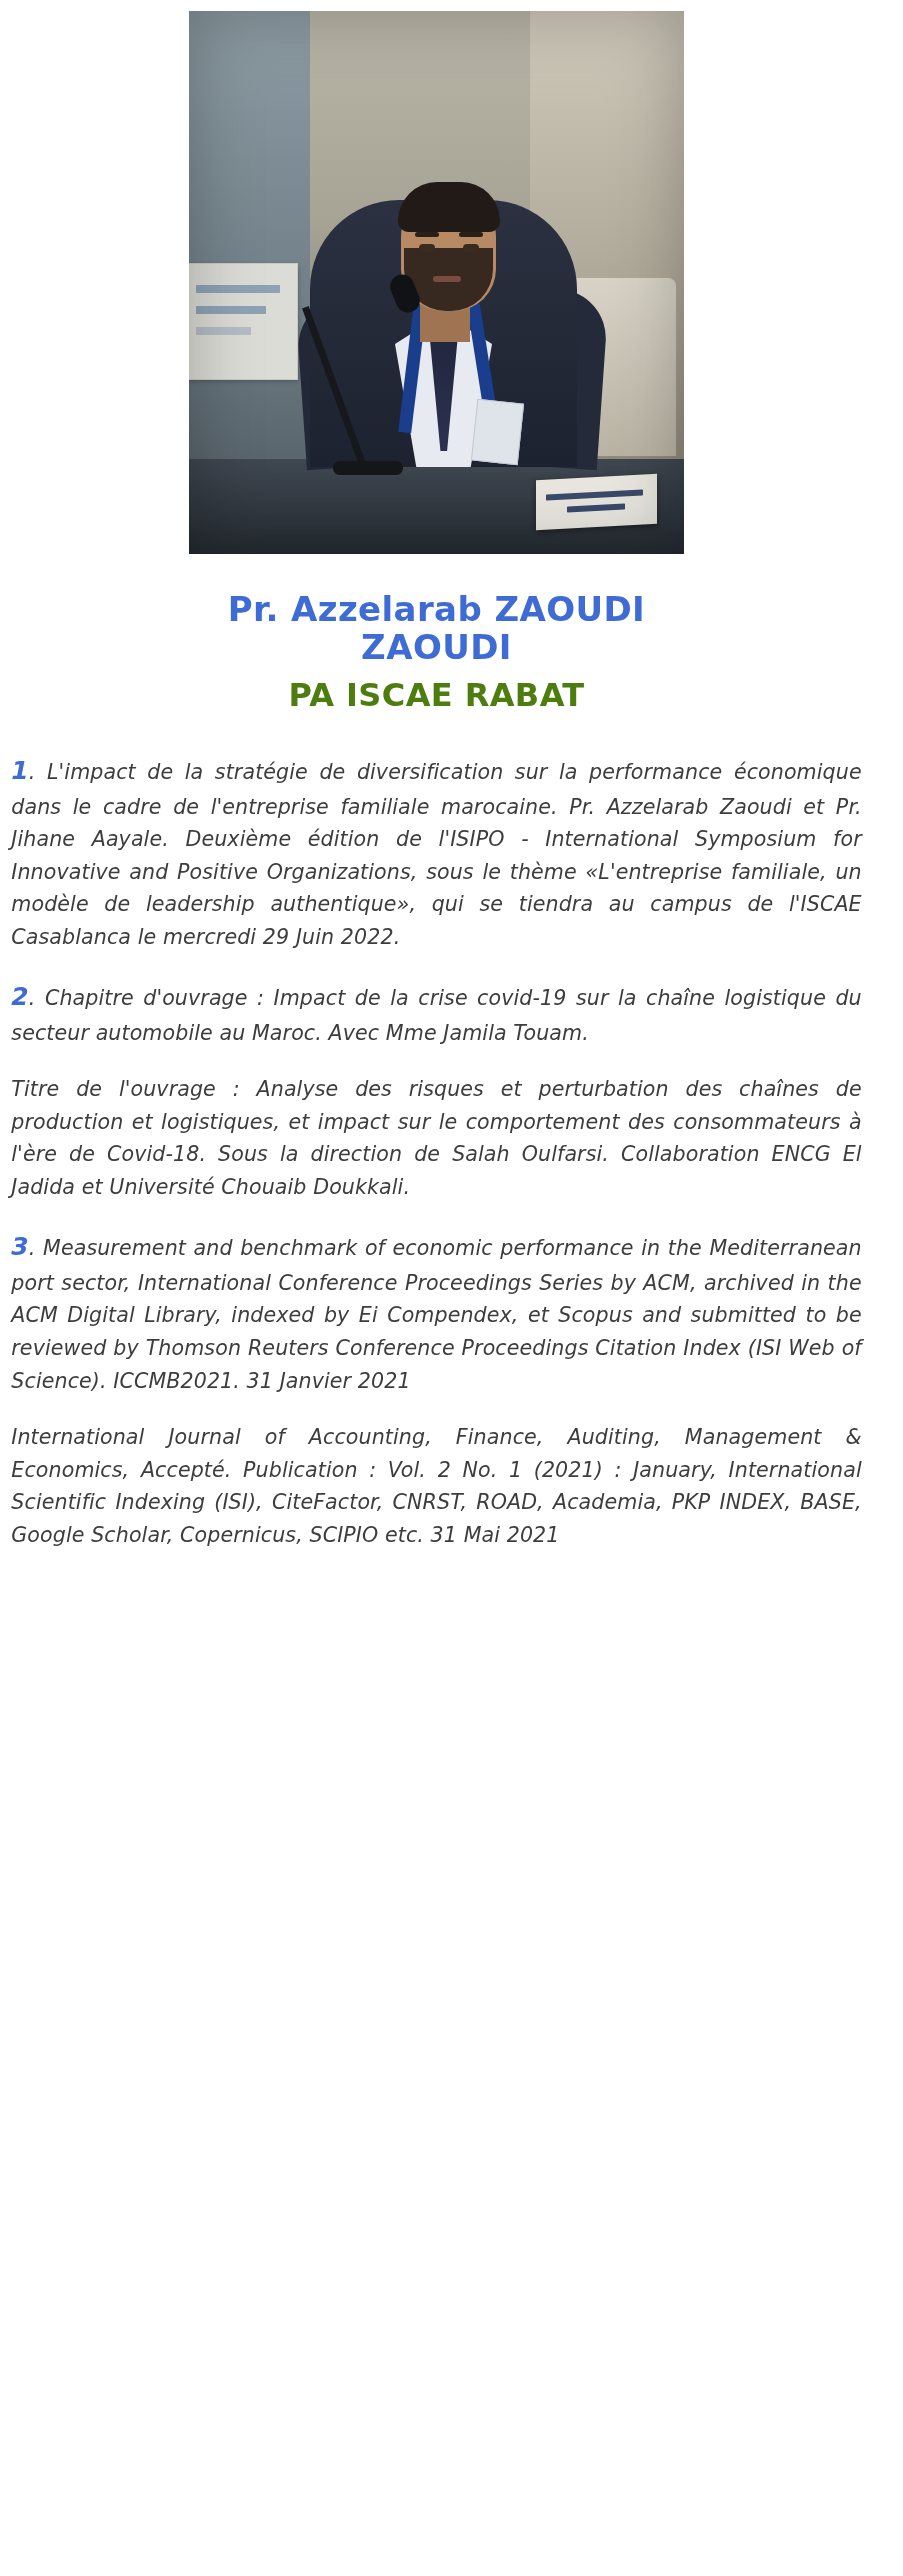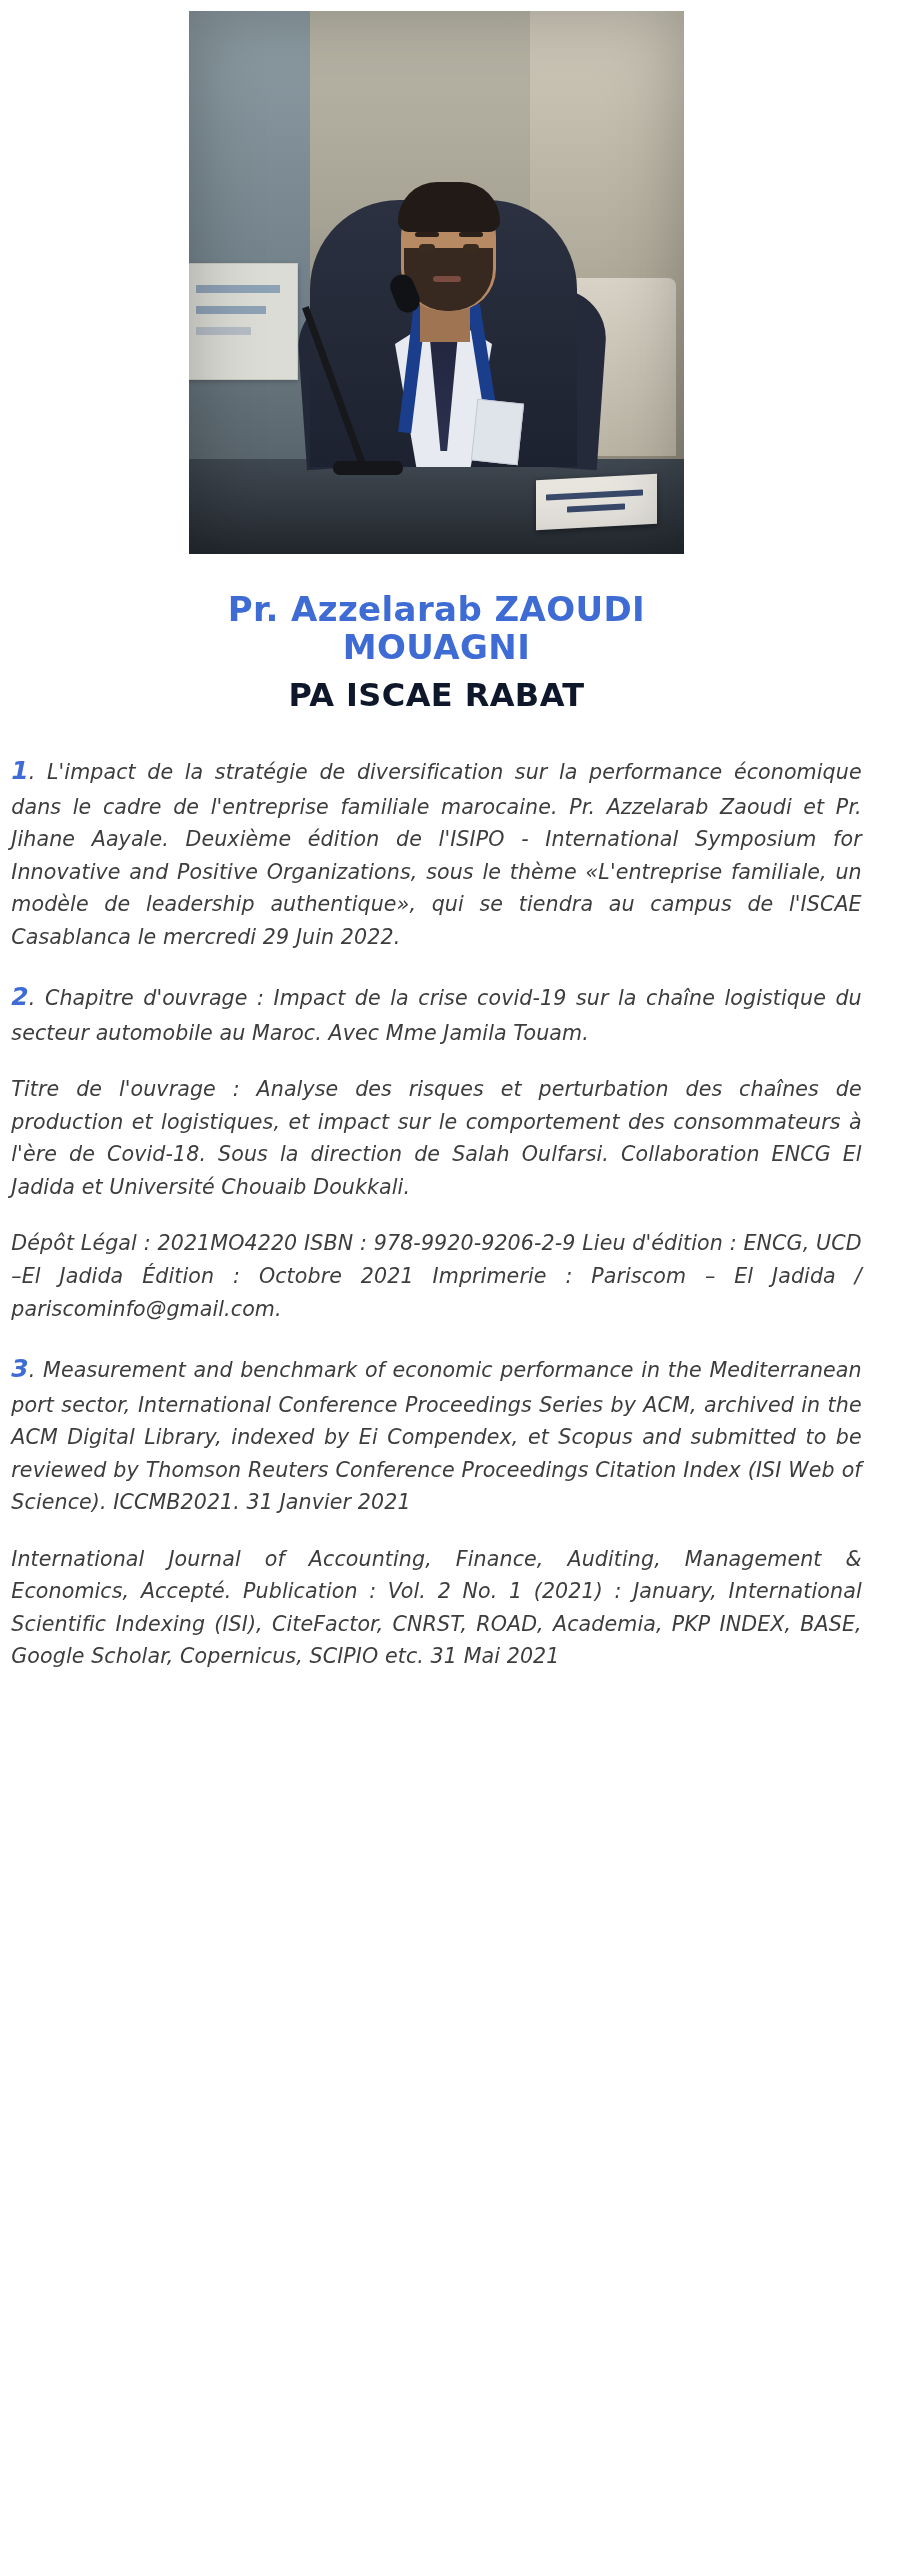--- a/index.html
+++ b/index.html
@@ -238,21 +238,21 @@
   }
   .name {
     color: #3f6cd4;
     font-weight: bold;
     font-size: 34px;
     line-height: 1.12;
     letter-spacing: 0.4px;
   }
   .affil {
     margin-top: 9.7px;
-    color: #0f172a;
+    color: #4d7c0f;
     font-weight: bold;
     font-size: 32px;
     letter-spacing: 0.4px;
   }
 
   .body-text {
     margin-top: 37px;
     font-size: 20.6px;
     line-height: 1.58;
     text-align: justify;
@@ -313,35 +313,34 @@
       <div class="mic-stand"></div>
       <div class="mic-head"></div>
       <div class="mic-base"></div>
       <div class="vignette"></div>
     </div>
   </div>
 
   <div class="name-block">
     <div class="name">
       <span>Pr. Azzelarab ZAOUDI</span><br>
-      <span>MOUAGNI</span>
+      <span>ZAOUDI</span>
     </div>
     <div class="affil">PA ISCAE RABAT</div>
   </div>
 
   <div class="body-text">
 
     <div class="entry">
       <p class="para"><span class="num">1</span><span>. L'impact de la stratégie de diversification sur la performance économique dans le cadre de l'entreprise familiale marocaine. Pr. Azzelarab Zaoudi et Pr. Jihane Aayale. Deuxième édition de l'ISIPO - International Symposium for Innovative and Positive Organizations, sous le thème «L'entreprise familiale, un modèle de leadership authentique», qui se tiendra au campus de l'ISCAE Casablanca le mercredi 29 Juin 2022.</span></p>
     </div>
 
     <div class="entry">
       <p class="para"><span class="num">2</span><span>.  Chapitre d'ouvrage : Impact de la crise covid-19 sur la chaîne logistique du secteur automobile au Maroc. Avec Mme Jamila Touam.</span></p>
       <p class="para">Titre de l'ouvrage : Analyse des risques et perturbation des chaînes de production et logistiques, et impact sur le comportement des consommateurs à l'ère de Covid-18. Sous la direction de Salah Oulfarsi. Collaboration ENCG El Jadida et Université Chouaib Doukkali.</p>
-      <p class="para">Dépôt Légal : 2021MO4220 ISBN : 978-9920-9206-2-9 Lieu d'édition : ENCG, UCD –El Jadida Édition : Octobre 2021 Imprimerie : Pariscom – El Jadida / pariscominfo@gmail.com.</p>
     </div>
 
     <div class="entry">
       <p class="para"><span class="num">3</span><span>.   Measurement and benchmark of economic performance in the Mediterranean port sector, International Conference Proceedings Series by ACM, archived in the ACM Digital Library, indexed by Ei Compendex, et Scopus and submitted to be reviewed by Thomson Reuters Conference Proceedings Citation Index (ISI Web of Science). ICCMB2021. 31 Janvier 2021</span></p>
     </div>
 
     <div class="entry tight">
       <p class="para">International Journal of Accounting, Finance, Auditing, Management &amp; Economics, Accepté.  Publication :  Vol. 2 No. 1 (2021) : January, International Scientific Indexing (ISI), CiteFactor, CNRST, ROAD, Academia, PKP INDEX, BASE, Google Scholar, Copernicus, SCIPIO etc.  31 Mai 2021</p>
     </div>
 

